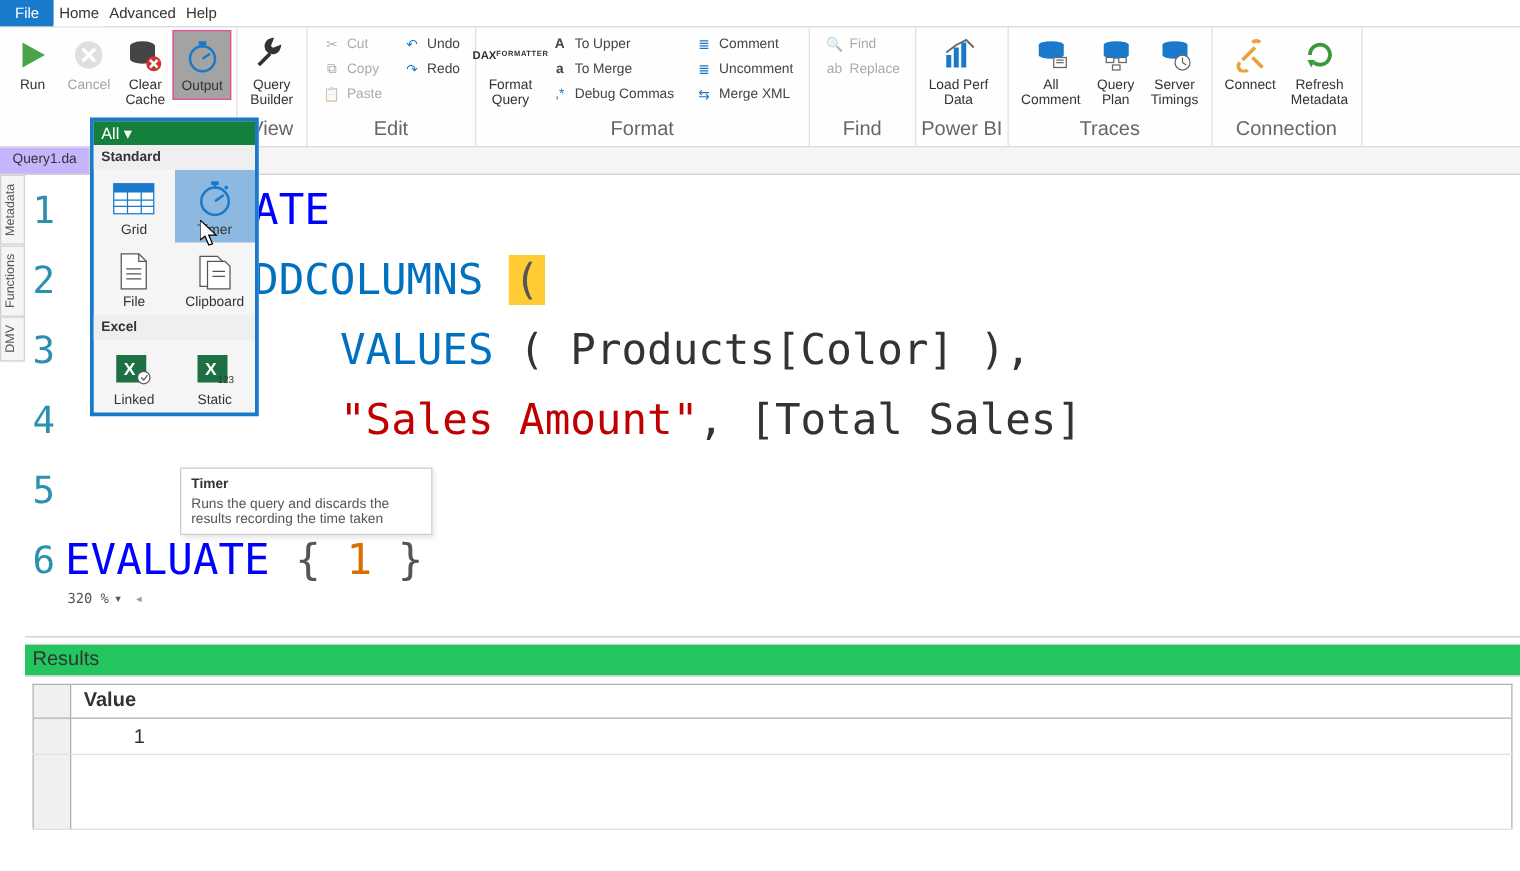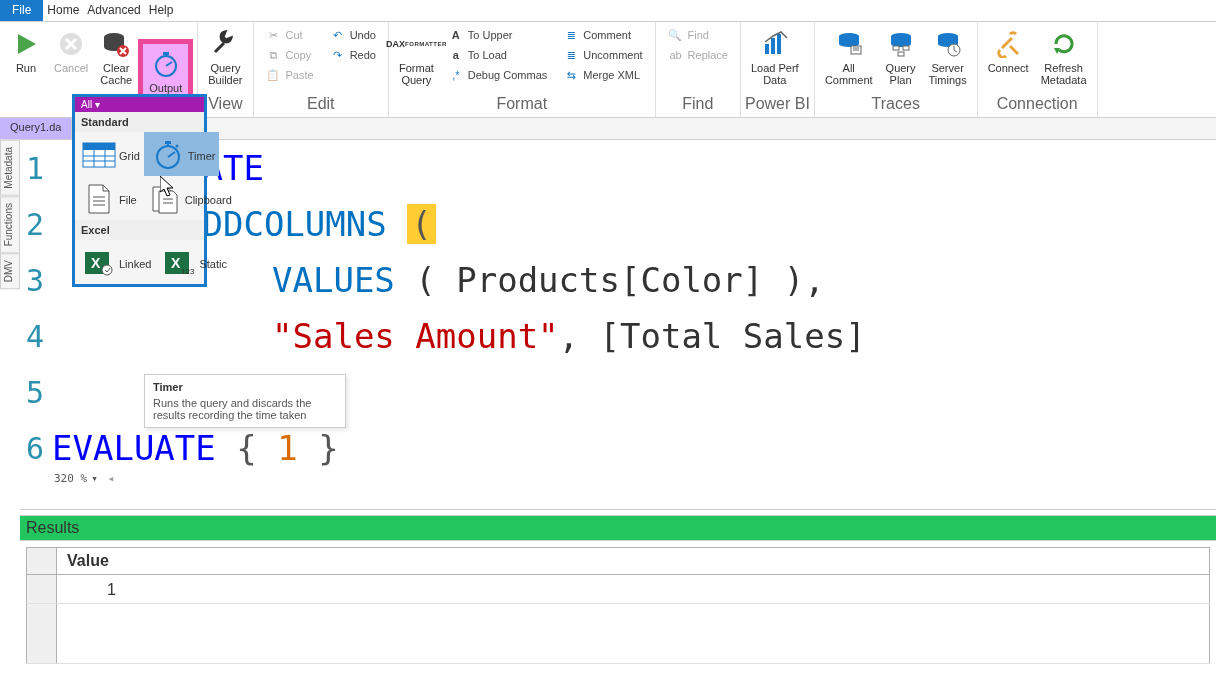--- a/index.html
+++ b/index.html
@@ -10,21 +10,21 @@
   .menubar .file { background: #1979ca; color: #fff; padding: 3px 12px; font-size: 12px; }
   .menubar .tab { padding: 3px 4px; font-size: 12px; cursor: pointer; }
   .menubar .tab.active { background: #fff; border-bottom: 2px solid #fff; }
   
   
   .ribbon { display: flex; height: 96px; border-bottom: 1px solid #d0d0d0; background: #fefefe; }
   .ribbon-group { display: flex; flex-direction: column; border-right: 1px solid #e0e0e0; padding: 2px 4px 0 4px; }
   .ribbon-group-items { display: flex; flex: 1; align-items: flex-start; }
   .ribbon-group-label { text-align: center; font-size: 16px; color: #666; padding: 2px 0 4px 0; }
   .rb-btn { display: flex; flex-direction: column; align-items: center; justify-content: flex-start; padding: 4px 6px; min-width: 44px; cursor: pointer; }
-  .rb-btn.active { background: #f0abfc; border:5px solid #ec4899;margin-top:15px;}
+  .rb-btn.active { background: #a3a3a3; border:1px solid #ec4899;}
   .rb-btn .icon { width: 32px; height: 32px; display:flex; align-items:center; justify-content:center; }
   .rb-btn .lbl { font-size: 11px; text-align: center; margin-top: 2px; line-height: 1.1; }
   .rb-btn.disabled { opacity: 0.45; }
   .rb-small-col { display:flex; flex-direction:column; padding: 2px 6px; gap:2px;}
   .rb-small { display:flex; align-items:center; gap:4px; font-size:11px; color:#444; cursor:pointer; padding:1px 2px;}
   .rb-small.disabled { opacity:0.45;}
   .rb-small .sicon { width:16px; height:16px; display:inline-flex; align-items:center; justify-content:center;}
   
   
   .doc-tabs { display:flex; height:22px; background:#f5f5f5; border-bottom:1px solid #d0d0d0;}
@@ -44,24 +44,24 @@
   .fn { color:#0070c0; }
   .str { color:#c00000; }
   .num { color:#d86f00; }
   .punct { color:#555;}
   .paren-hl { background:#ffcc33; padding:0 4px;}
   
   .zoom { position:absolute; left:34px; top:332px; font-size:11px; color:#555; display:flex; align-items:center; gap:4px;}
   
   
   .dropdown { position:absolute; left:72px; top:94px; width:135px; background:#f5f5f5; border:3px solid #1979ca; z-index:50; font-size:11px;}
-  .dropdown .all { background:#a21caf; color:#fff; padding:2px 6px; font-size:10px;}
+  .dropdown .all { background:#15803d; color:#fff; padding:2px 6px; font-size:13px;}
   .dropdown .section-h { font-weight:bold; padding:4px 6px; background:#efefef;}
   .dropdown .row { display:flex; }
-  .dropdown .item { flex:1; display:flex; align-items:center; padding:6px 4px 4px 4px; cursor:pointer;}
+  .dropdown .item { flex:1; display:flex; flex-direction:column; align-items:center; padding:6px 4px 4px 4px; cursor:pointer;}
   .dropdown .item.hl { background:#8db9e0;}
   .dropdown .item .ii { width:40px; height:34px; display:flex; align-items:center; justify-content:center;}
   .dropdown .item .il { font-size:11px; margin-top:2px;}
   
   
   .tooltip { position:absolute; left:144px; top:374px; width:202px; background:#fff; border:1px solid #ccc; padding:6px 8px; z-index:60; font-size:11px; box-shadow: 2px 2px 4px rgba(0,0,0,0.1);}
   .tooltip .tt-title { font-weight:bold; margin-bottom:4px;}
   .tooltip .tt-body { color:#555;}
   
   
@@ -189,21 +189,21 @@
         <div class="rb-small">
             <span class="sicon">
               <b>A</b>
             </span>
             <span>To Upper</span>
           </div>
         <div class="rb-small">
             <span class="sicon">
               <b>a</b>
             </span>
-            <span>To Load</span>
+            <span>To Merge</span>
           </div>
         <div class="rb-small">
             <span class="sicon" style="color:#1979ca">,*</span>
             <span>Debug Commas</span>
           </div>
       </div>
       <div class="rb-small-col">
         <div class="rb-small">
             <span class="sicon" style="color:#1979ca">≣</span>
             <span>Comment</span>

